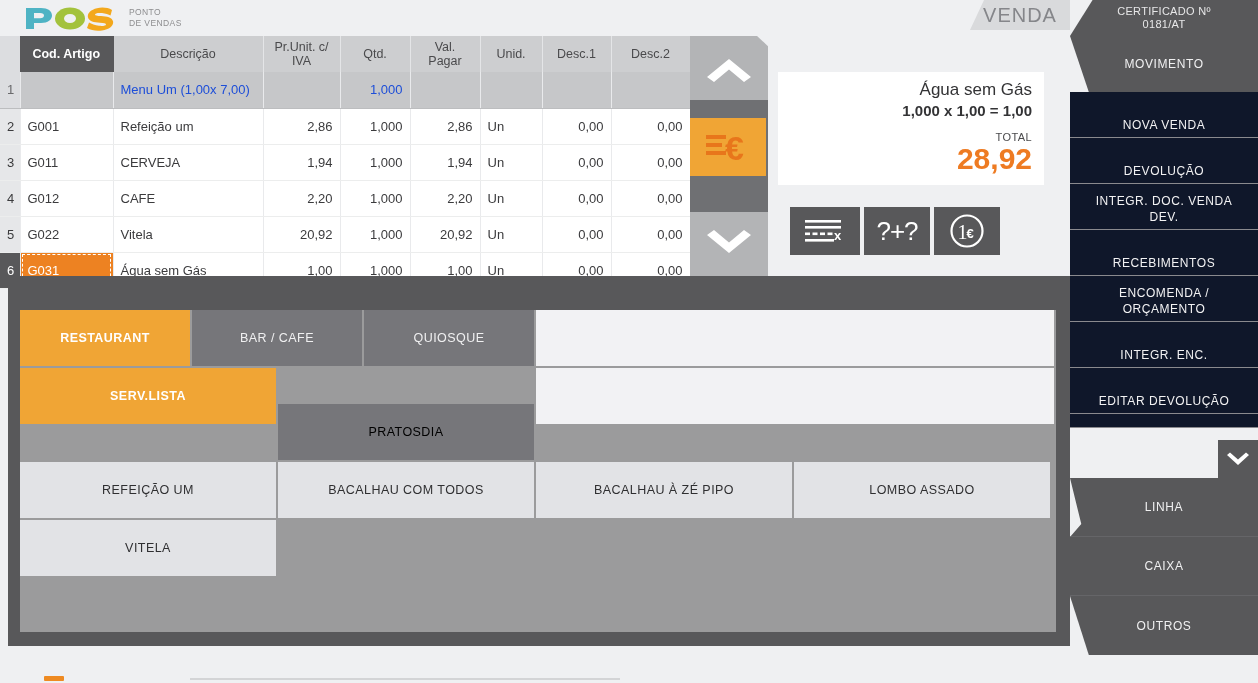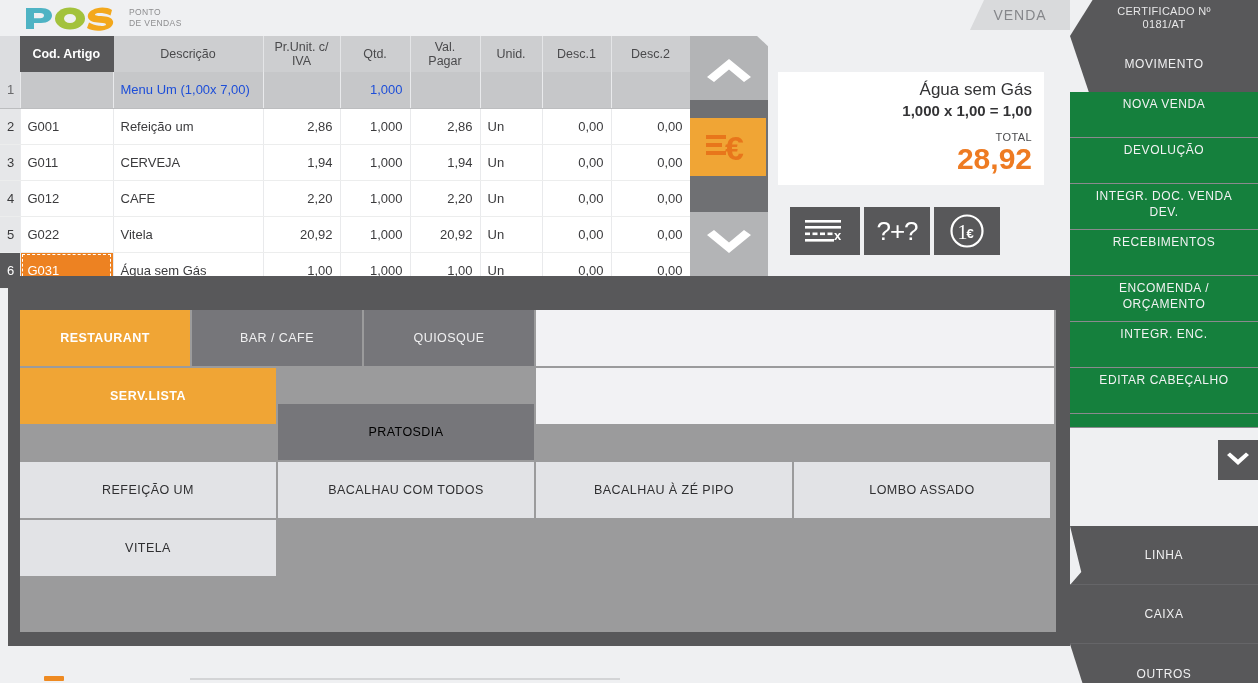--- a/index.html
+++ b/index.html
@@ -99,58 +99,58 @@
     color: #fff;
   }
   .act-btn.wide { width: 70px; }
   .act-text { font-size: 26px; font-weight: normal; letter-spacing: -1px; }
 
   
   .sidebar { position: absolute; right: 0; top: 0; width: 188px; height: 683px; }
   .venda-tab {
     position: absolute; right: 188px; top: 0; width: 100px; height: 30px;
     background: #d9dadc; color: #85868a;
-    font-size: 14px; letter-spacing: 1px;
+    font-size: 20px; letter-spacing: 1px;
     display: flex; align-items: center; justify-content: center;
     clip-path: polygon(14% 0, 100% 0, 100% 100%, 0 100%);
   }
   .cert {
     position: absolute; right: 0; top: 0; width: 188px; height: 36px;
     background: #58585a; color: #e7e7e8;
     font-size: 11px; line-height: 1.22; letter-spacing: .3px;
     display: flex; flex-direction: column; align-items: center; justify-content: center;
     clip-path: polygon(12% 0, 100% 0, 100% 100%, 0 100%);
   }
   .menu-active {
     position: absolute; right: 0; top: 36px; width: 188px; height: 56px;
     background: #58585a; color: #f0f0f1; font-size: 12px; letter-spacing: .6px;
     display: flex; align-items: center; justify-content: center;
     clip-path: polygon(0 0, 100% 0, 100% 100%, 10% 100%);
   }
   .menu-list { position: absolute; right: 0; top: 92px; width: 188px; }
   .menu-item {
-    width: 188px; min-height: 46px; background: #15803d;
+    width: 188px; min-height: 46px; background: #0f172a;
     border-bottom: 1px solid #8a8a8e;
     color: #f2f2f3; font-size: 12px; letter-spacing: .55px;
-    display: flex; align-items: flex-start; justify-content: center;
+    display: flex; align-items: flex-end; justify-content: center;
     text-align: center; line-height: 1.35; padding: 4px 12px;
   }
   .menu-item.stub { min-height: 14px; }
   .chev-down-btn {
     position: absolute; right: 0; top: 440px; width: 40px; height: 40px;
     background: #58585a; display: flex; align-items: center; justify-content: center;
   }
   .bottom-group { position: absolute; right: 0; top: 478px; width: 188px; }
   .bottom-item {
     width: 188px; height: 59px; background: #58585a;
     color: #f0f0f1; font-size: 12px; letter-spacing: .6px;
     display: flex; align-items: center; justify-content: center;
     border-bottom: 1px solid #656568;
   }
-  .bottom-item:first-child { clip-path: polygon(0 0, 100% 0, 100% 100%, 0 100%, 6% 78%); margin-top: 48px; }
+  .bottom-item:first-child { clip-path: polygon(0 0, 100% 0, 100% 100%, 0 100%, 6% 78%); }
   .bottom-item:last-child { border-bottom: none; clip-path: polygon(0 0, 100% 0, 100% 100%, 10% 100%); }
 
   
   .prod-panel {
     position: absolute; left: 8px; top: 276px; width: 1062px; height: 370px;
     background: #58585a;
   }
   .prod-inner {
     position: absolute; left: 12px; top: 34px; width: 1036px; height: 322px;
     background: #9b9b9c;
@@ -370,21 +370,21 @@
         <div class="menu-item">
           <span>RECEBIMENTOS</span>
         </div>
         <div class="menu-item">
           <span>ENCOMENDA / ORÇAMENTO</span>
         </div>
         <div class="menu-item">
           <span>INTEGR. ENC.</span>
         </div>
         <div class="menu-item">
-          <span>EDITAR CABEÇALHO</span>
+          <span>EDITAR DEVOLUÇÃO</span>
         </div>
         <div class="menu-item stub"></div>
       </div>
     <div class="chev-down-btn">
       <svg width="26" height="16" viewBox="0 0 26 16">
         <path d="M2,3 L13,13 L24,3 L21,0.5 L13,7.5 L5,0.5 Z" fill="#ffffff"></path>
       </svg>
     </div>
     <div class="bottom-group" id="sidebar-bottom">
         <div class="bottom-item">

